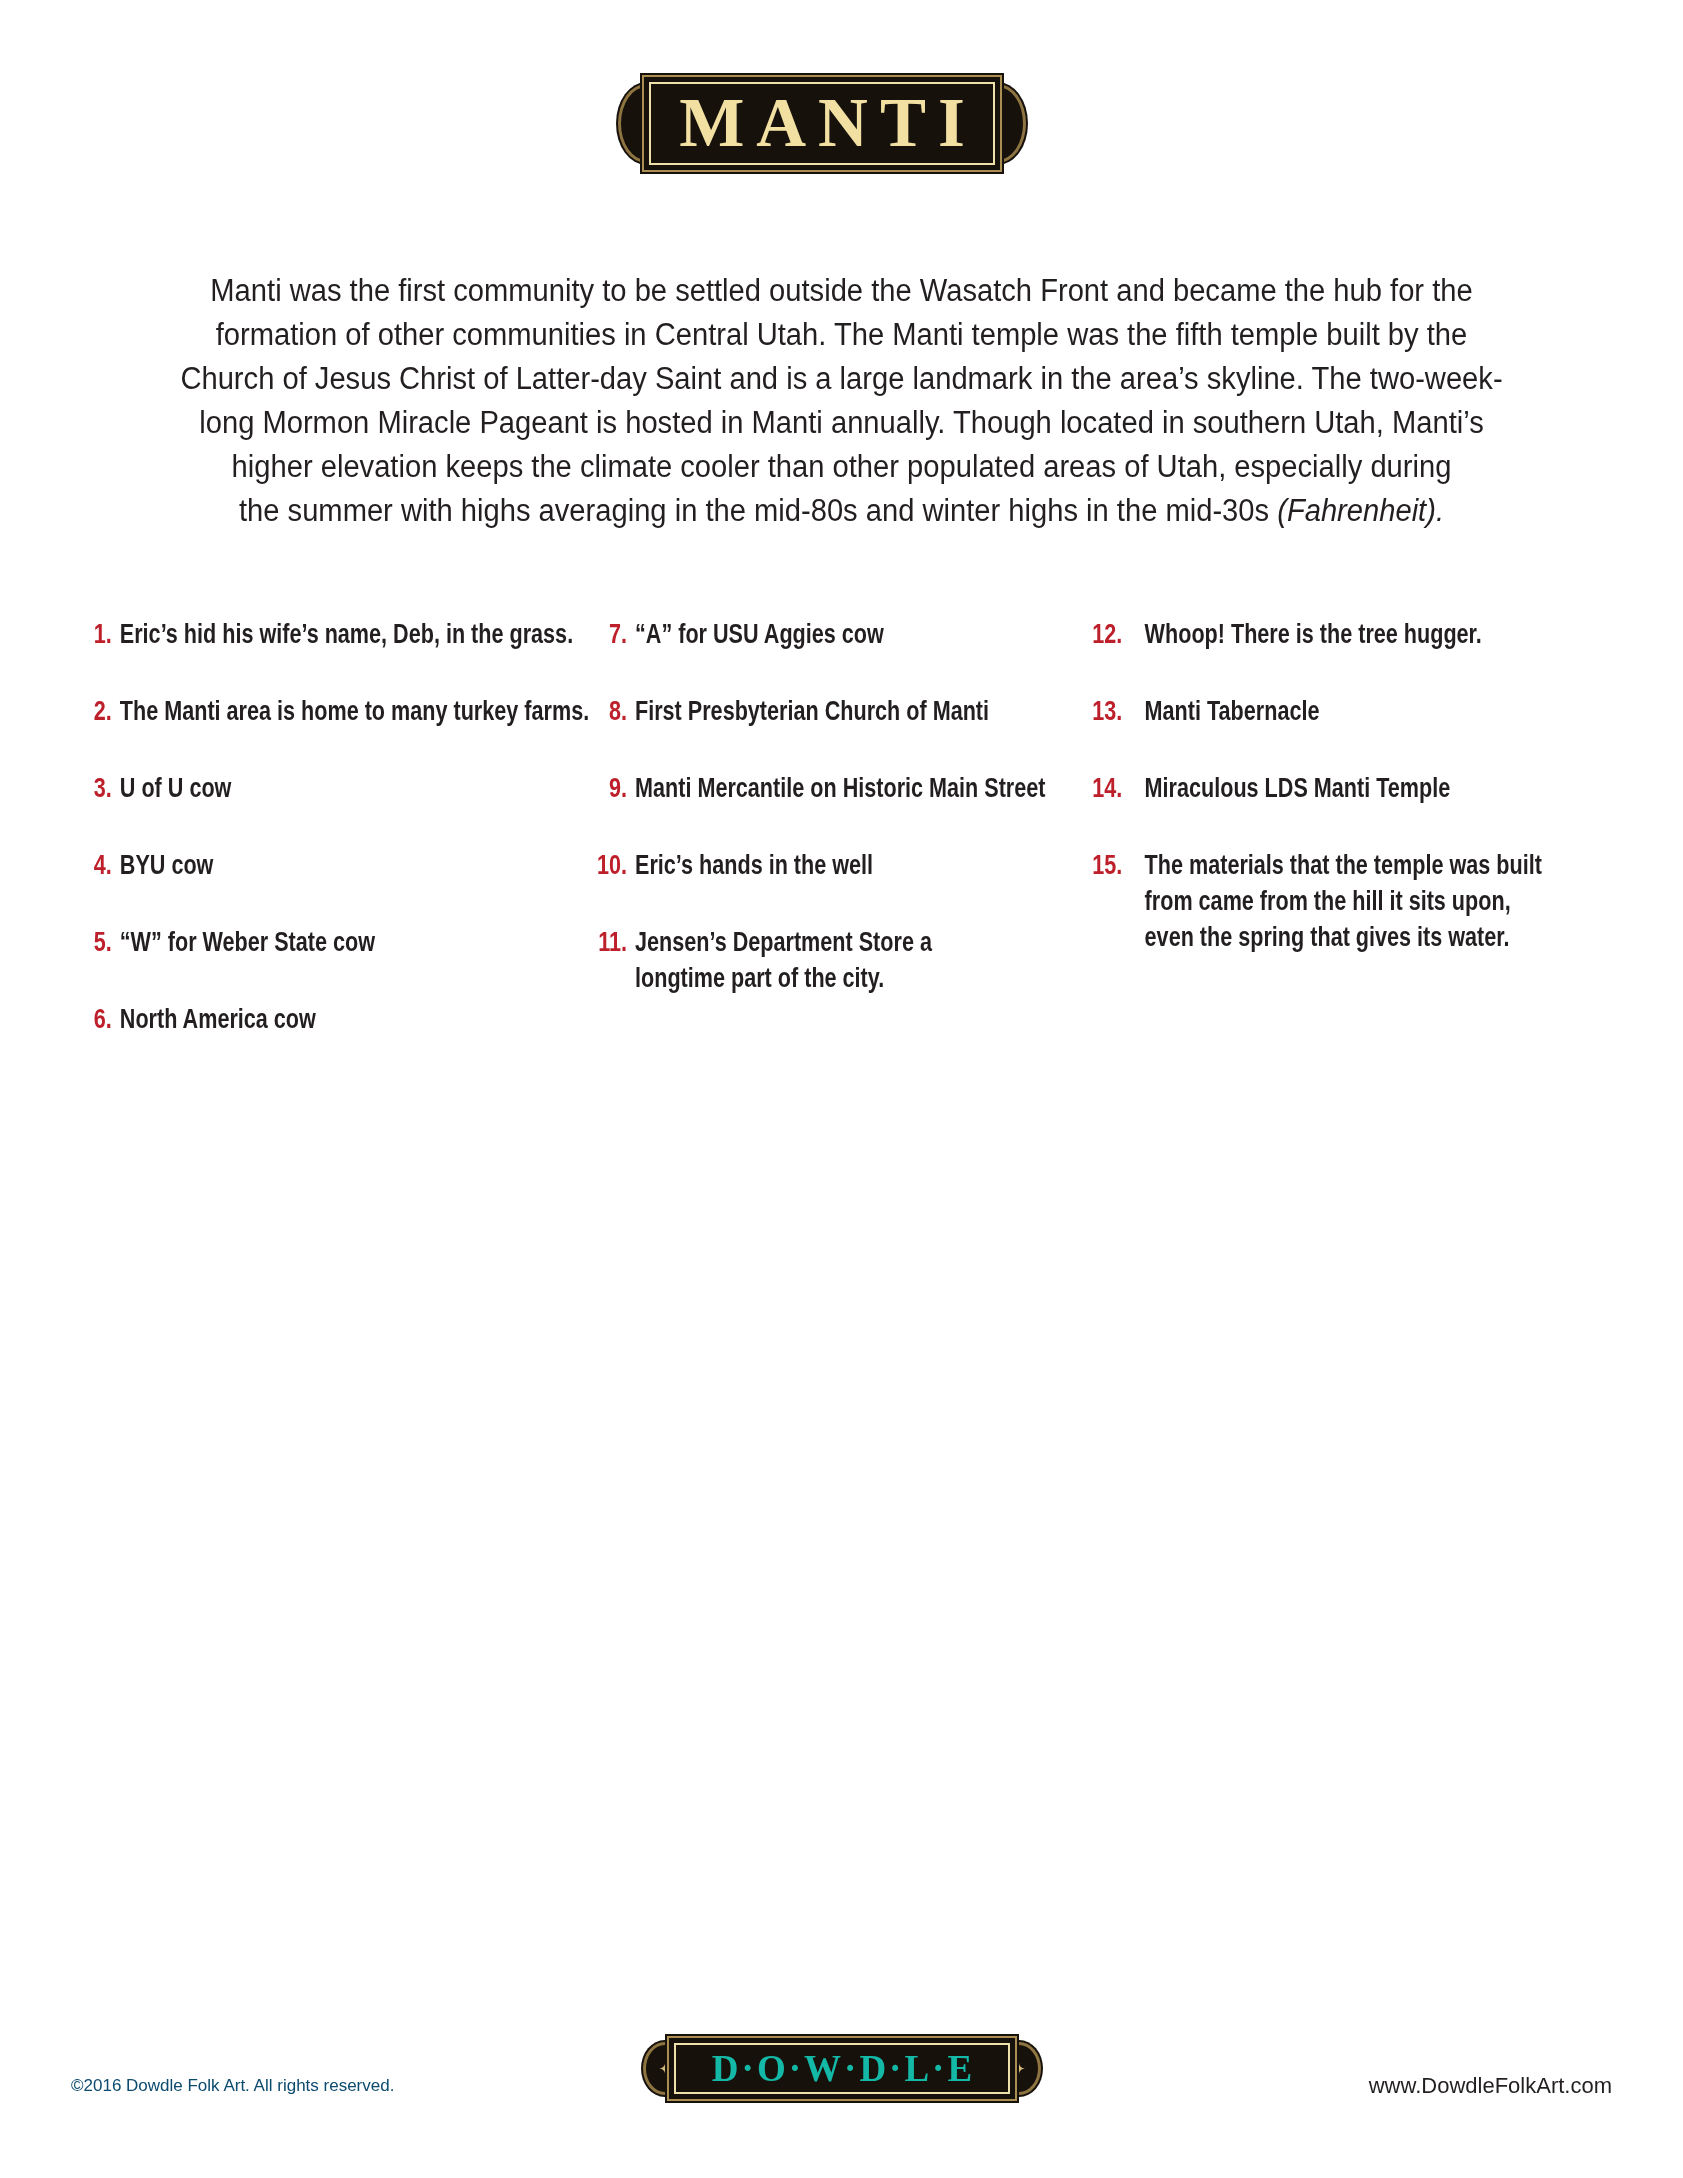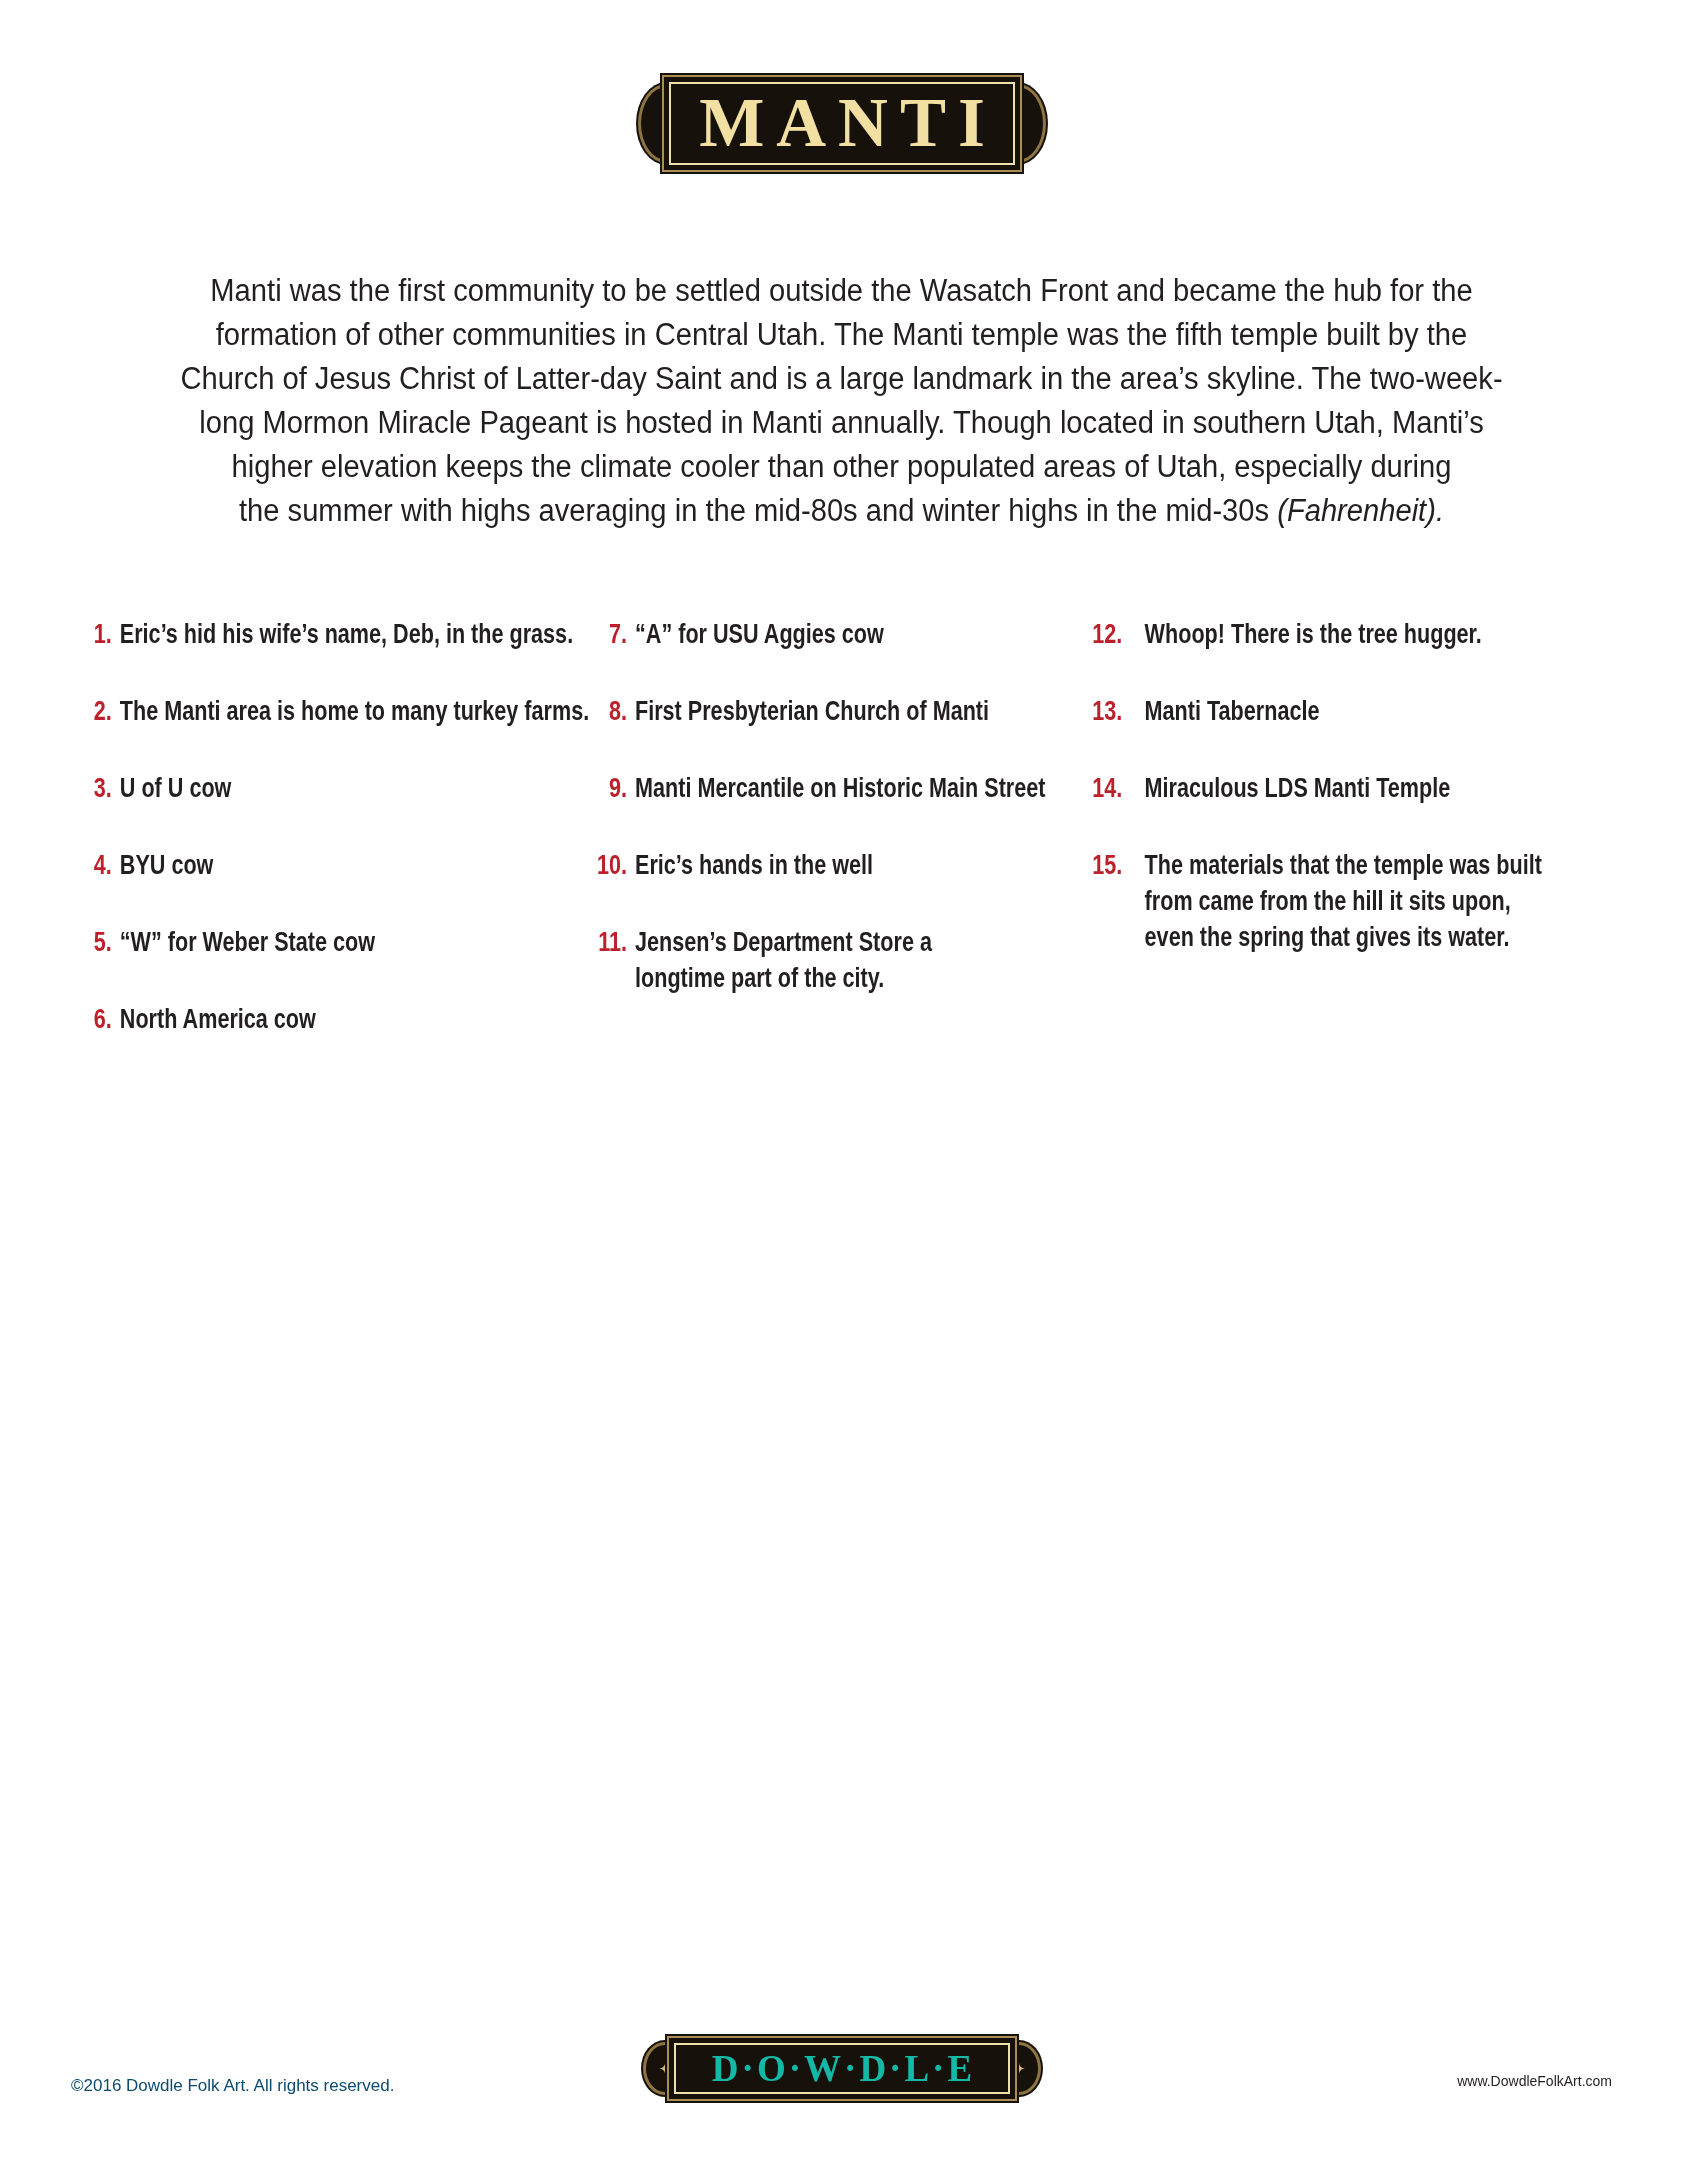--- a/index.html
+++ b/index.html
@@ -1,21 +1,21 @@
 <!DOCTYPE html>
 <html><head>
 <meta charset="utf-8">
 <style>
   html,body{margin:0;padding:0;background:#ffffff;}
   .page{position:relative;width:1683px;height:2178px;background:#ffffff;
         font-family:"Liberation Sans",sans-serif;color:#231f20;overflow:hidden;}
 
   
   .plaque{position:absolute;}
-  .plaque-top{left:842px;top:75px;width:360px;height:97px;margin-left:-180px;}
+  .plaque-top{left:822px;top:75px;width:360px;height:97px;margin-left:-180px;}
   .plaque-bottom{left:842px;top:2036px;width:350px;height:65px;margin-left:-175px;}
   .knob{position:absolute;top:9%;bottom:9%;width:57px;background:#17110c;border-radius:50%;
         display:flex;align-items:center;justify-content:center;
         box-shadow:0 0 0 2px #17110c, inset 0 0 0 3px #8d7441;}
   .plaque-bottom .knob{width:44px;}
   .knob-left{left:-24px;}
   .knob-right{right:-24px;}
   .knob .orn{color:#d6bc7c;font-size:15px;line-height:1;}
   .plaque-body{position:absolute;inset:0;background:#17110c;border:2px solid #ab8f52;
         box-shadow:0 0 0 2px #17110c;display:flex;align-items:center;justify-content:center;}
@@ -38,21 +38,21 @@
   .col3{left:1075px;width:634px;}
   .item{display:flex;margin-bottom:41px;font-weight:bold;font-size:27px;line-height:36px;}
   .item .num{color:#be202b;flex:none;text-align:right;}
   .col1 .num{width:36px;margin-right:10px;}
   .col2 .num{width:50px;margin-right:10px;}
   .col3 .num{width:59px;margin-right:28px;}
   .item .txt{white-space:pre-line;color:#231f20;}
 
   
   .copyright{position:absolute;left:71px;top:2076px;font-size:17px;color:#0c4a6e;}
-  .website{position:absolute;right:71px;top:2073px;font-size:14px;color:#231f20;}
+  .website{position:absolute;right:71px;top:2073px;font-size:22px;color:#231f20;}
 </style>
 </head>
 <body>
 
 <div class="page">
 
   <div class="plaque plaque-top">
     <div class="knob knob-left">
       <span class="orn">✦</span>
     </div>

